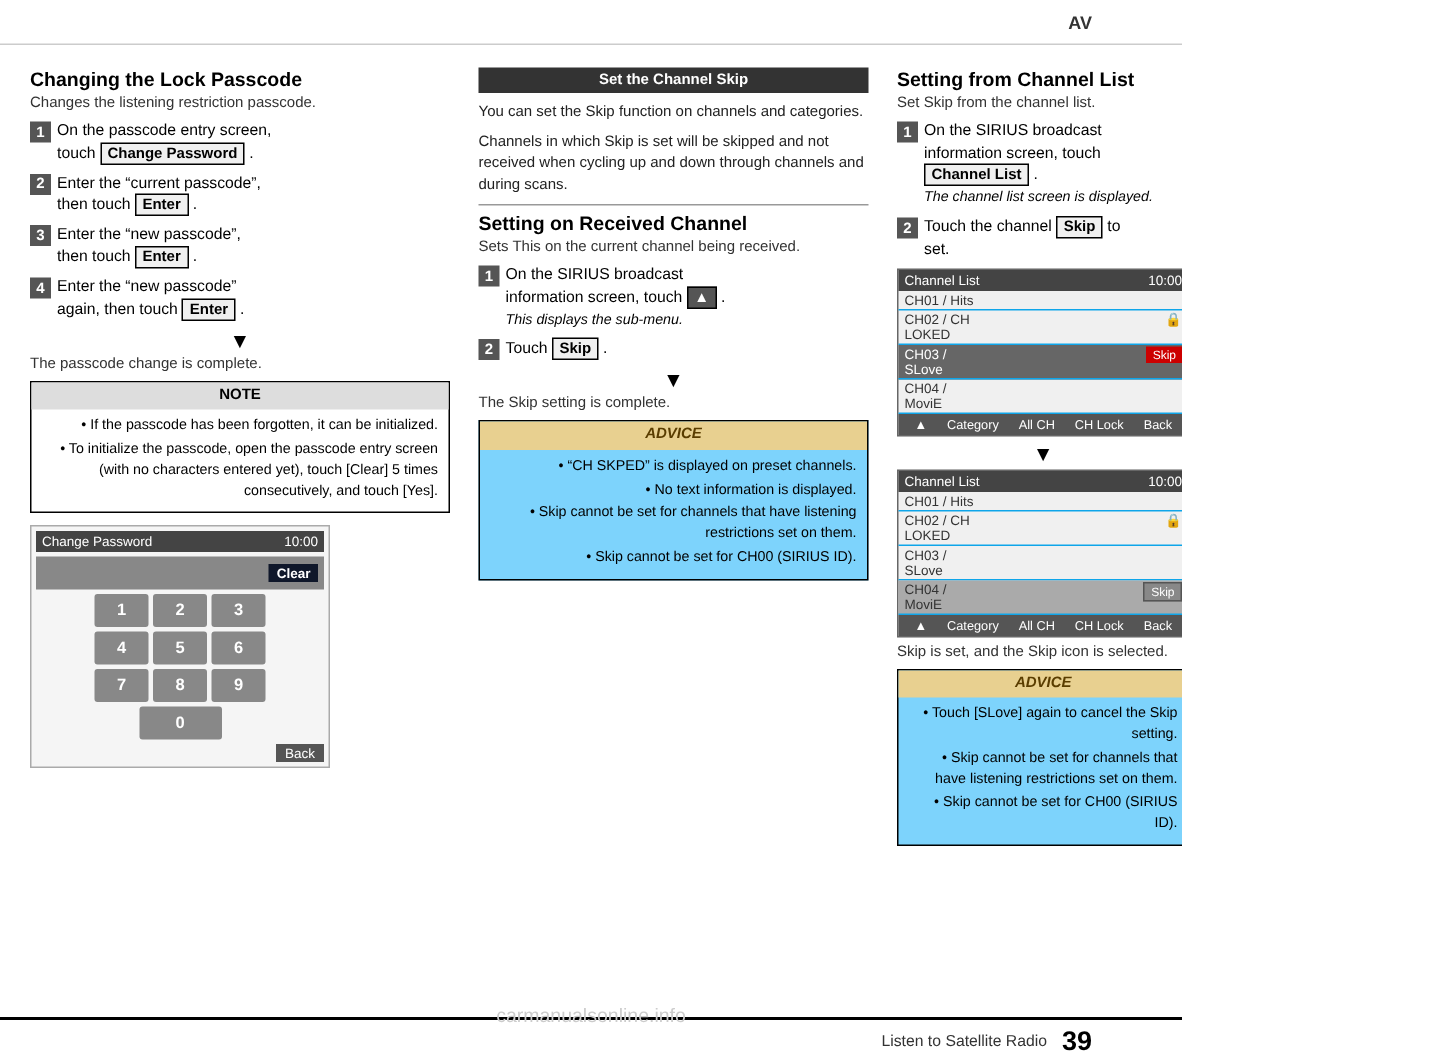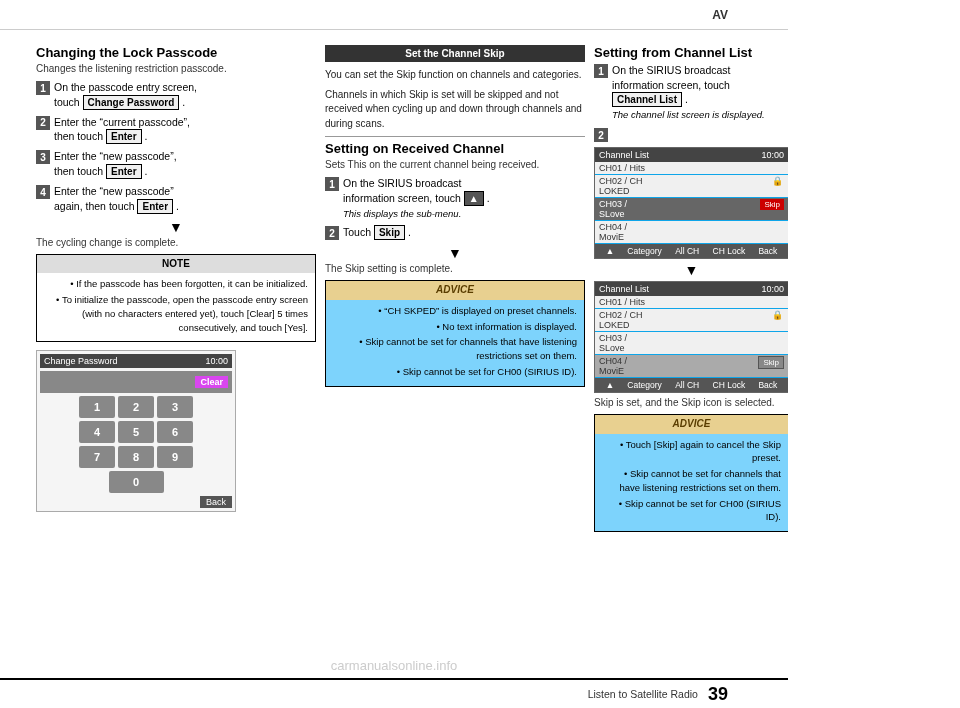--- a/index.html
+++ b/index.html
@@ -35,22 +35,21 @@
     }
     .content-area {
       display: flex;
       flex: 1;
       overflow: hidden;
     }
     .main-content {
       flex: 1;
       padding: 15px 20px 10px 20px;
       display: flex;
-      gap: 9px;
-      margin-left: 16px;
+      gap: 19px;
     }
     .col-left {
       width: 280px;
       flex-shrink: 0;
     }
     .col-mid {
       width: 260px;
       flex-shrink: 0;
     }
     .col-right {
@@ -255,21 +254,21 @@
       font-size: 10.5px;
       color: #333;
     }
     .bottom-page {
       font-size: 18px;
       font-weight: bold;
       color: #000;
     }
     .watermark {
       position: absolute;
-      bottom: 35px;
+      bottom: 24px;
       left: 50%;
       transform: translateX(-50%);
       font-size: 13px;
       color: #ccc;
       white-space: nowrap;
       pointer-events: none;
     }
     .right-tabs {
       display: flex;
       flex-direction: column;
@@ -343,35 +342,35 @@
         </div>
 
         <div class="step-block">
           <div class="step-num">4</div>
           <div class="step-text">
             Enter the “new passcode”<br>again, then touch <span class="btn-inline">Enter</span> .
           </div>
         </div>
 
         <div style="text-align:center; font-size:14px; margin:2px 0;">▼</div>
-        <div class="section-subtitle">The cycling change is complete.</div>
+        <div class="section-subtitle">The passcode change is complete.</div>
 
         <div class="note-box">
           <div class="note-title">NOTE</div>
           <div class="note-item">• If the passcode has been forgotten, it can be initialized.</div>
           <div class="note-item">• To initialize the passcode, open the passcode entry screen (with no characters entered yet), touch [Clear] 5 times consecutively, and touch [Yes].</div>
         </div>
 
         <div class="keypad-img">
           <div class="keypad-header">
             <span>Change Password</span>
             <span>10:00</span>
           </div>
           <div style="background:#888; height:22px; margin-bottom:3px; display:flex; align-items:center; padding:0 4px; justify-content:flex-end;">
-            <span style="background:#d946ef; color:#fff; font-size:9px; padding:1px 5px; font-weight:bold;">Clear</span>
+            <span style="background:#0f172a; color:#fff; font-size:9px; padding:1px 5px; font-weight:bold;">Clear</span>
           </div>
           <div class="keypad-row">
             <div class="key-btn">1</div>
             <div class="key-btn">2</div>
             <div class="key-btn">3</div>
           </div>
           <div class="keypad-row">
             <div class="key-btn">4</div>
             <div class="key-btn">5</div>
             <div class="key-btn">6</div>
@@ -422,32 +421,36 @@
           <div class="advice-title">ADVICE</div>
           <div class="note-item">• “CH SKPED” is displayed on preset channels.</div>
           <div class="note-item">• No text information is displayed.</div>
           <div class="note-item">• Skip cannot be set for channels that have listening restrictions set on them.</div>
           <div class="note-item">• Skip cannot be set for CH00 (SIRIUS ID).</div>
         </div>
       </div>
 
       <div class="col-right">
         <div class="section-title">Setting from Channel List</div>
+        <div class="section-subtitle">Set Skip from the channel list.</div>
 
         <div class="step-block">
           <div class="step-num">1</div>
           <div class="step-text">
             On the SIRIUS broadcast<br>information screen, touch<br>
             <span class="btn-inline">Channel List</span> .<br>
             <span class="italic-note">The channel list screen is displayed.</span>
           </div>
         </div>
 
         <div class="step-block">
           <div class="step-num">2</div>
+          <div class="step-text">
+            Touch the channel <span class="btn-inline">Skip</span> to<br>set.
+          </div>
         </div>
 
         <div class="channel-list-box">
           <div class="ch-header">
             <span>Channel List</span>
             <span>10:00</span>
           </div>
           <div class="ch-row">
             <span class="ch-num">CH01 / Hits</span>
           </div>
@@ -498,21 +501,21 @@
             <span>All CH</span>
             <span>CH Lock</span>
             <span>Back</span>
           </div>
         </div>
 
         <div class="section-subtitle" style="margin-top:4px;">Skip is set, and the Skip icon is selected.</div>
 
         <div class="advice-box">
           <div class="advice-title">ADVICE</div>
-          <div class="note-item">• Touch [Skip] again to cancel the Skip preset.</div>
+          <div class="note-item">• Touch [SLove] again to cancel the Skip setting.</div>
           <div class="note-item">• Skip cannot be set for channels that have listening restrictions set on them.</div>
           <div class="note-item">• Skip cannot be set for CH00 (SIRIUS ID).</div>
         </div>
       </div>
 
     </div>
 
     <div class="right-tabs">
       <div class="right-tab-item">AV</div>
       <div class="right-tab-item active">Radio</div>

